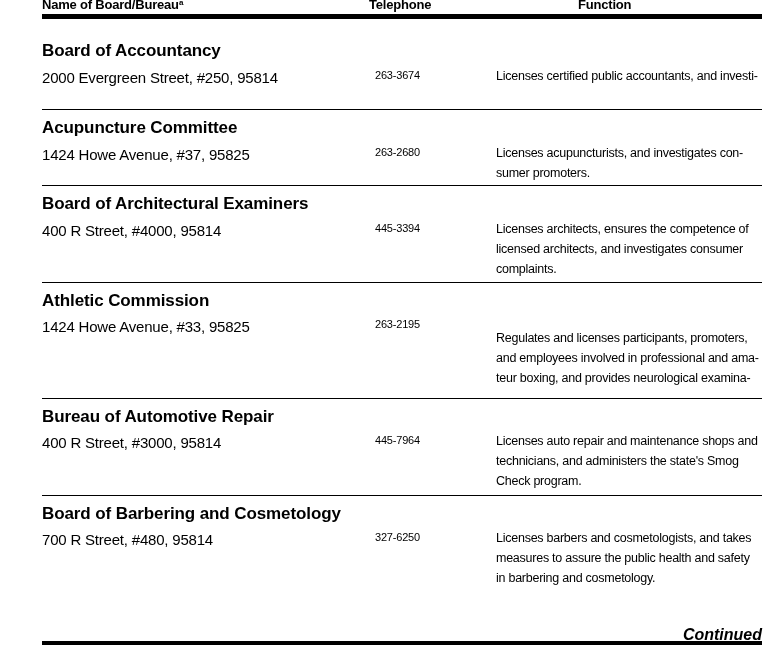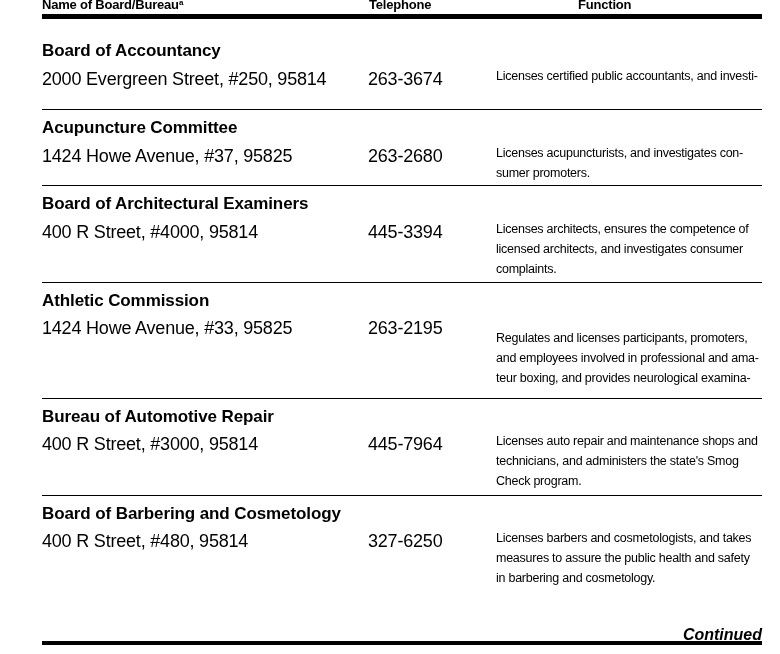--- a/index.html
+++ b/index.html
@@ -3,22 +3,22 @@
 <meta charset="utf-8">
 <style>
   html, body { margin: 0; padding: 0; background: #ffffff; }
   body { width: 780px; height: 654px; position: relative; overflow: hidden;
          font-family: "Liberation Sans", sans-serif; color: #000; }
   .hdr { position: absolute; top: -3px; font-size: 13px; font-weight: bold; letter-spacing: -0.2px; }
   .hdr sup { font-size: 8px; vertical-align: 4px; }
   .rule-thick { position: absolute; left: 42px; width: 720px; background: #000; }
   .entry { position: absolute; left: 42px; width: 720px; }
   .entry .name { position: absolute; left: 0; font-size: 17px; font-weight: bold; letter-spacing: -0.1px; white-space: nowrap; }
-  .entry .addr { position: absolute; left: 0; font-size: 18px; white-space: nowrap; letter-spacing: -0.2px; }
-  .entry .phone { position: absolute; left: 326px; font-size: 18px; white-space: nowrap; letter-spacing: -0.2px; }
+  .entry .addr { position: absolute; left: 0; font-size: 15px; white-space: nowrap; letter-spacing: -0.2px; }
+  .entry .phone { position: absolute; left: 333px; font-size: 11px; white-space: nowrap; letter-spacing: -0.2px; }
   .entry .func { position: absolute; left: 410px; width: 310px; font-size: 12.5px; line-height: 20px; letter-spacing: -0.25px; margin-left: 44px; }
   .entry .func span { display: block; white-space: nowrap; }
   .divider { position: absolute; left: 0; width: 720px; height: 1px; background: #000; }
   .continued { position: absolute; right: 18px; top: 626px; font-size: 16px; font-weight: bold; font-style: italic; }
 </style>
 </head>
 <body>
 
 <div class="hdr" style="left:42px;"><span>Name of Board/Bureau</span><sup>a</sup></div>
 <div class="hdr" style="left:369px;">Telephone</div>
@@ -77,21 +77,21 @@
   <div class="func" style="top:431px;">
     <span>Licenses auto repair and maintenance shops and</span>
     <span>technicians, and administers the state's Smog</span>
     <span>Check program.</span>
   </div>
   <div class="divider" style="top:495px;"></div>
 </div>
 
 <div class="entry" style="top:0;">
   <div class="name" style="top:504px;">Board of Barbering and Cosmetology</div>
-  <div class="addr" style="top:531px;">400 R Street, #480, 95814</div>
+  <div class="addr" style="top:531px;">700 R Street, #480, 95814</div>
   <div class="phone" style="top:531px;">327-6250</div>
   <div class="func" style="top:528px;">
     <span>Licenses barbers and cosmetologists, and takes</span>
     <span>measures to assure the public health and safety</span>
     <span>in barbering and cosmetology.</span>
   </div>
 </div>
 
 <div class="continued">Continued</div>
 <div class="rule-thick" style="top:641px;height:4px;"></div>

